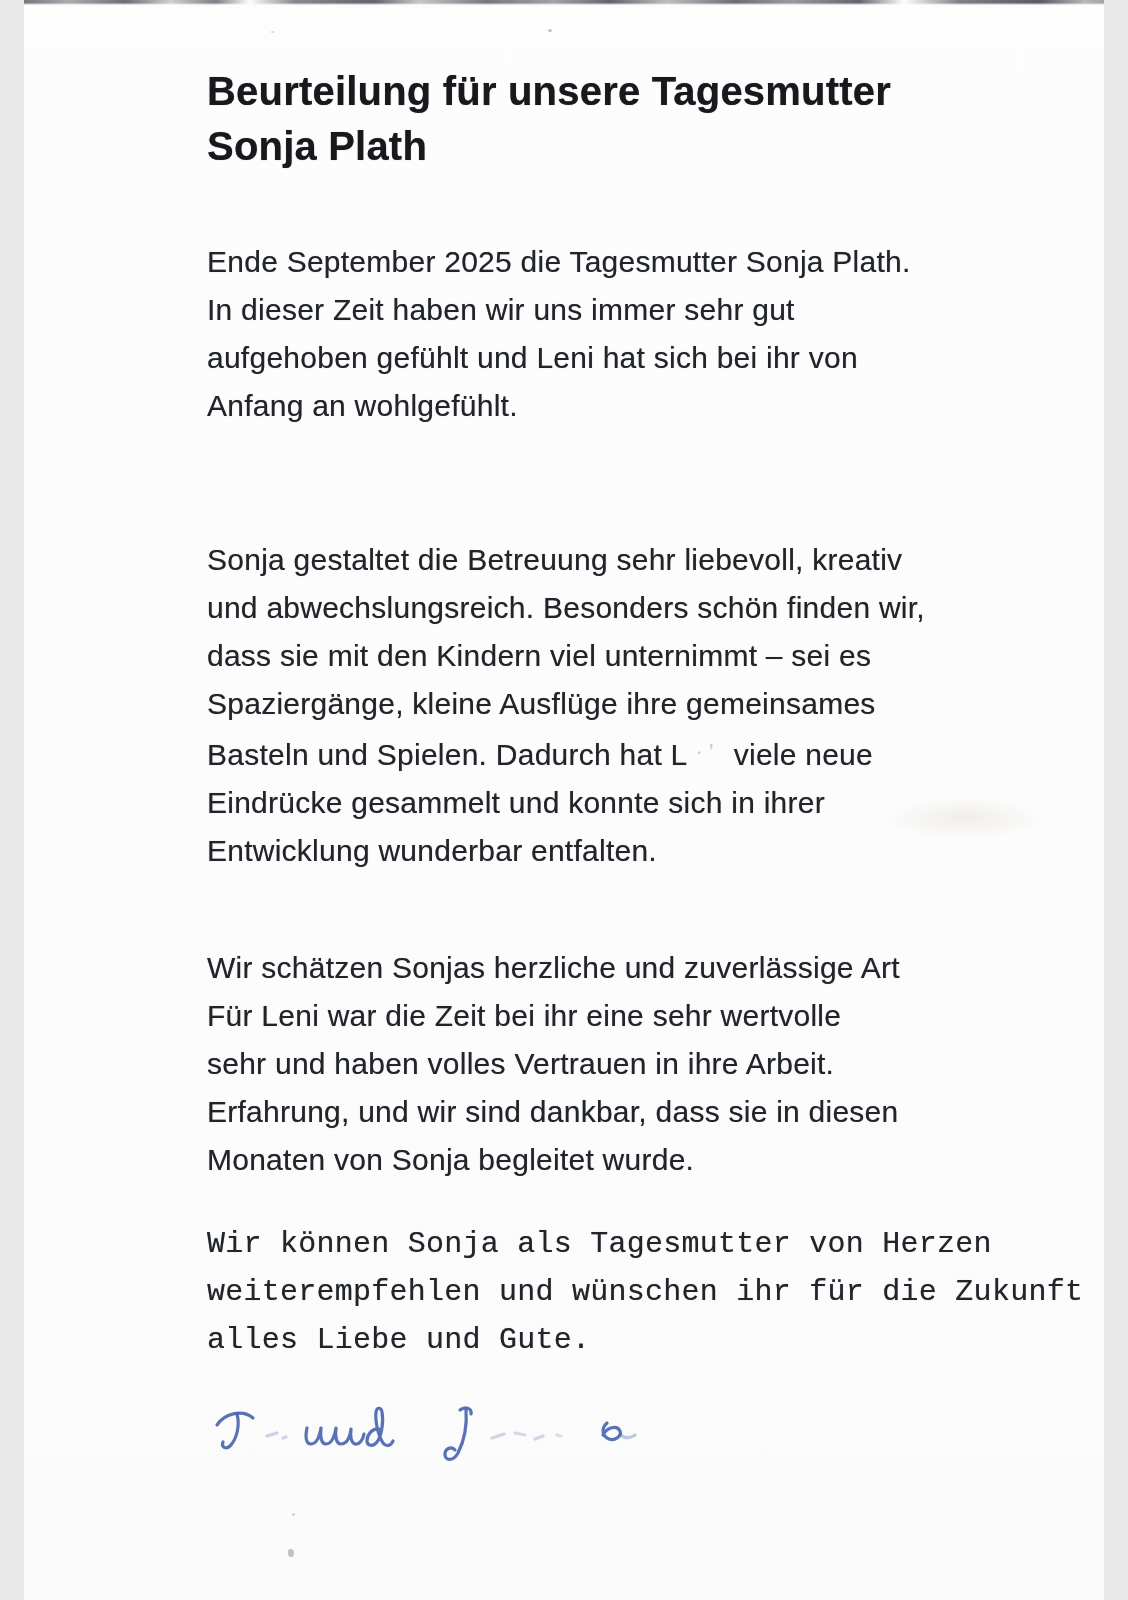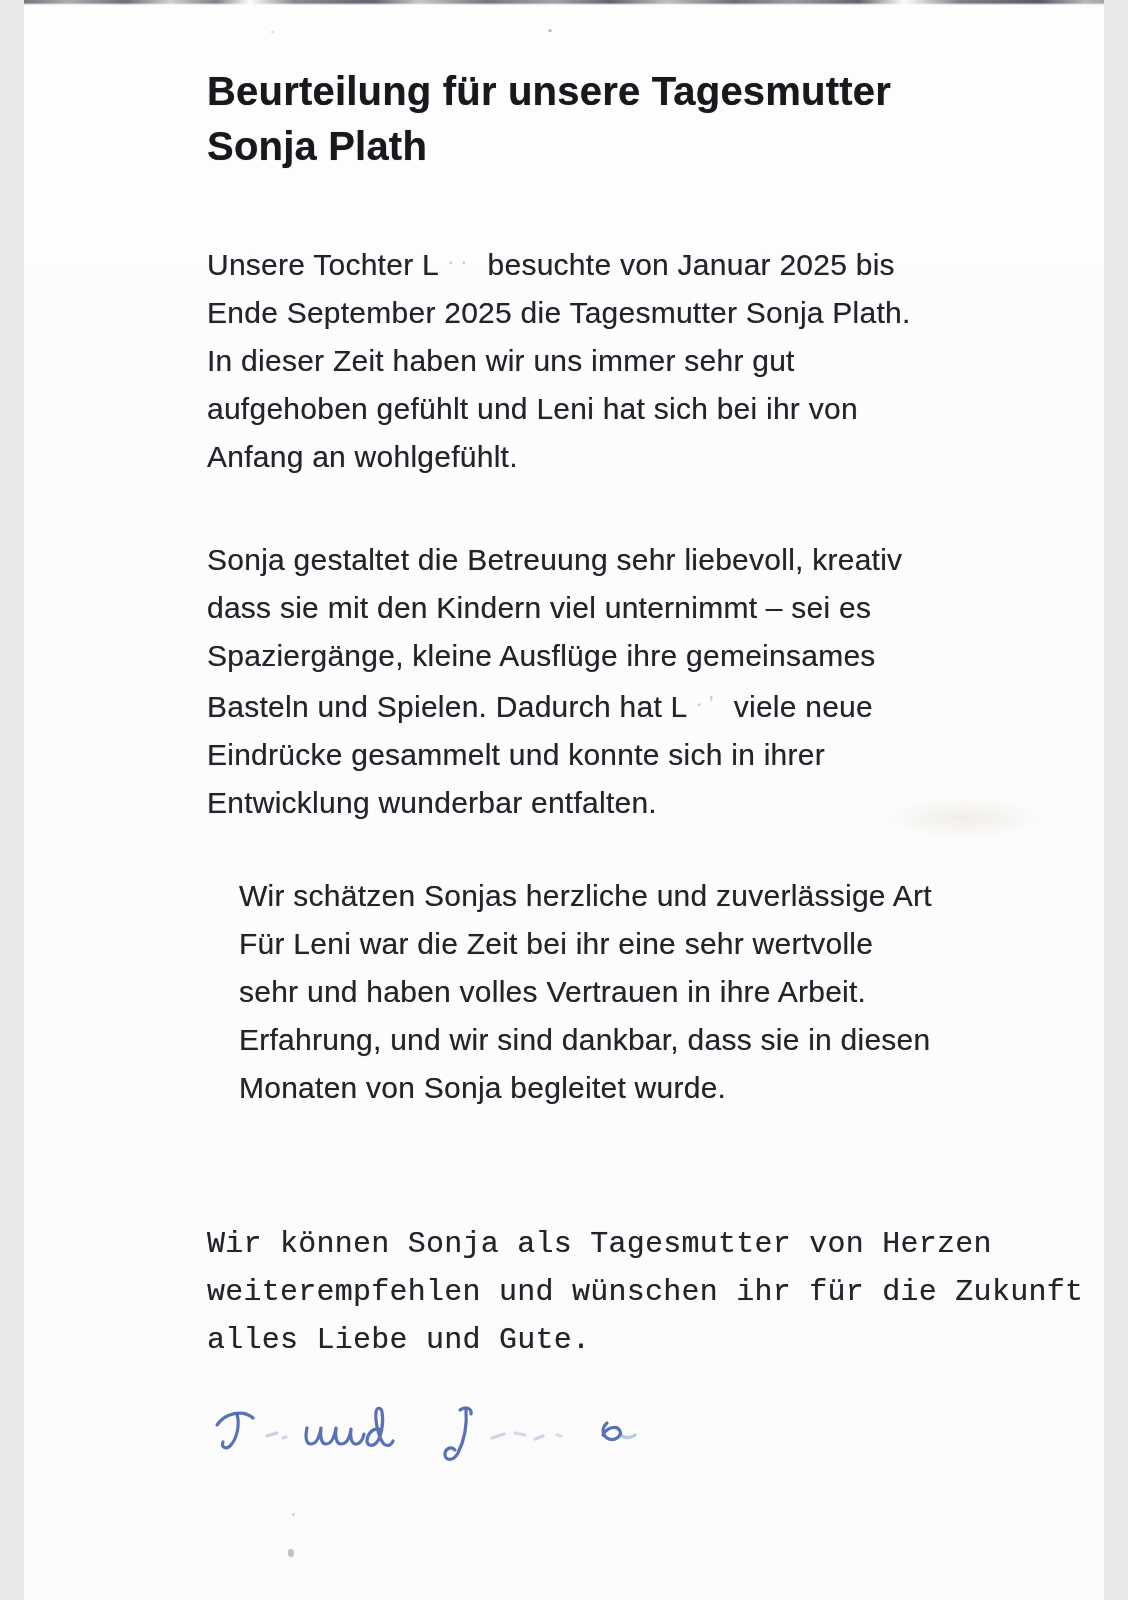--- a/index.html
+++ b/index.html
@@ -30,21 +30,21 @@
   .title{
     position:absolute;left:183px;top:64px;width:800px;
     font-size:40px;line-height:55px;font-weight:700;color:#17191c;
     letter-spacing:.2px;
     text-shadow:0 0 .8px rgba(25,27,32,.65);
   }
   .body-text{position:absolute;left:0;top:0;width:1128px;height:1600px;}
   .paragraph{position:absolute;left:183px;width:800px;}
   .paragraph:nth-child(1){top:238px;}
   .paragraph:nth-child(2){top:536px;}
-  .paragraph:nth-child(3){top:872px;margin-left:32px;}
+  .paragraph:nth-child(3){top:944px;}
   .paragraph:nth-child(4){top:1220px;font-family:Liberation Mono, monospace;}
   .line{
     font-size:30px;line-height:48px;letter-spacing:.25px;
     color:#212429;white-space:pre;
     text-shadow:0 0 .7px rgba(35,38,44,.55);
   }
   .faint{
     opacity:.22;filter:blur(.7px);
     letter-spacing:6px;margin:0 14px 0 8px;
     font-size:22px;vertical-align:6px;
@@ -76,28 +76,28 @@
   <div class="speck s4"></div>
   <div class="smudge"></div>
 
   <div class="title">
     <div>Beurteilung für unsere Tagesmutter</div>
     <div>Sonja Plath</div>
   </div>
 
   <div class="body-text" id="doc-body">
       <div class="paragraph">
-        <div class="line"><span>Unsere Tochter L</span><span class="faint">··</span><span>besuchte von Januar 2025 bis</span></div>
         <div class="line">Ende September 2025 die Tagesmutter Sonja Plath.</div>
         <div class="line">In dieser Zeit haben wir uns immer sehr gut</div>
         <div class="line">aufgehoben gefühlt und Leni hat sich bei ihr von</div>
         <div class="line">Anfang an wohlgefühlt.</div>
       </div>
       <div class="paragraph">
         <div class="line">Sonja gestaltet die Betreuung sehr liebevoll, kreativ</div>
+        <div class="line">und abwechslungsreich. Besonders schön finden wir,</div>
         <div class="line">dass sie mit den Kindern viel unternimmt – sei es</div>
         <div class="line">Spaziergänge, kleine Ausflüge ihre gemeinsames</div>
         <div class="line"><span>Basteln und Spielen. Dadurch hat L</span><span class="faint">·’</span><span>viele neue</span></div>
         <div class="line">Eindrücke gesammelt und konnte sich in ihrer</div>
         <div class="line">Entwicklung wunderbar entfalten.</div>
       </div>
       <div class="paragraph">
         <div class="line">Wir schätzen Sonjas herzliche und zuverlässige Art</div>
         <div class="line">Für Leni war die Zeit bei ihr eine sehr wertvolle</div>
         <div class="line">sehr und haben volles Vertrauen in ihre Arbeit.</div>

